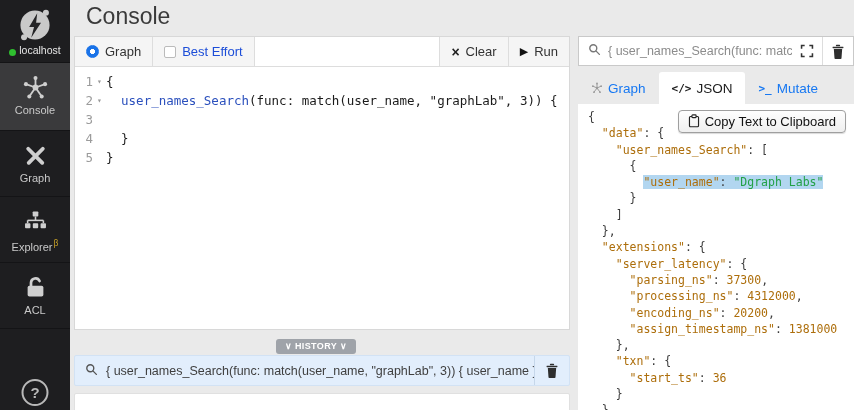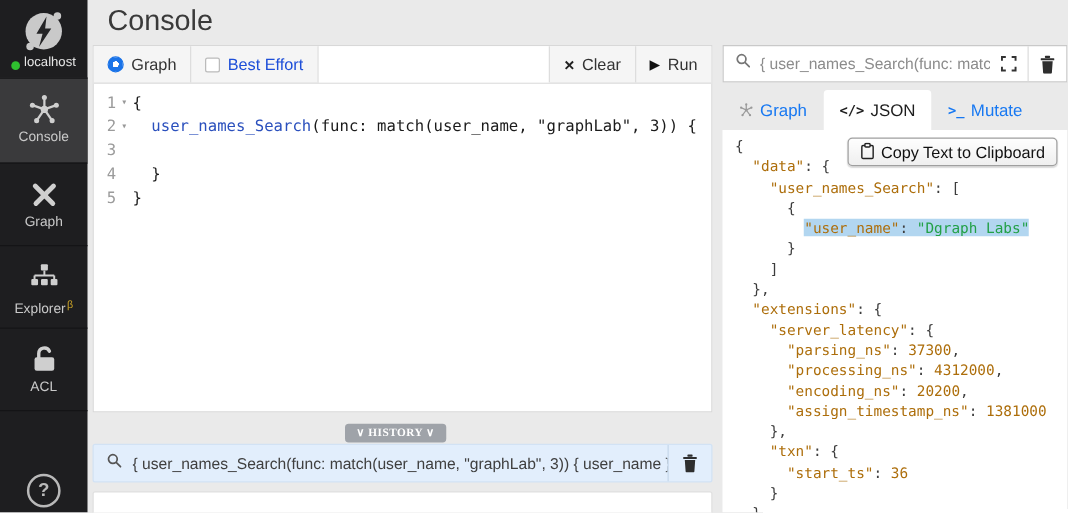--- a/index.html
+++ b/index.html
@@ -39,21 +39,21 @@
   .glyph-run { font-size:11px; color:#111; }
   
   .code-area { padding-top:5px; font-family:"DejaVu Sans Mono", monospace; font-size:12.5px; line-height:19px; cursor:text; }
   .eline { display:flex; }
   .ln { width:18px; text-align:right; color:#9b9b9b; flex:0 0 auto; }
   .fold { width:13px; text-align:center; color:#999; font-size:8px; flex:0 0 auto; line-height:19px; }
   .codetext { white-space:pre; color:#1b1b1b; }
   .c-ident { color:#2b50bd;text-align:center; }
   
   .hist-pill { position:absolute; left:276px; top:339px; background:#9fa3a9; color:#fff;
-    font-size:9px; font-weight:bold; letter-spacing:.4px; padding:2px 9px 3px 9px; border-radius:3px; cursor:pointer; z-index:3;font-family:Liberation Serif, serif; }
+    font-size:9px; font-weight:bold; letter-spacing:.4px; padding:2px 9px 3px 9px; border-radius:3px; cursor:pointer; z-index:3; }
   .hist-row { position:absolute; left:74px; top:355px; width:496px; height:31px;
     background:#e2eefc; border:1px solid #d2e2f4; border-radius:2px; display:flex; align-items:center; cursor:pointer; }
   .hist-row .q-icon { margin:0 8px 0 10px; flex:0 0 auto; }
   .hist-text { flex:1; font-size:12.5px; color:#3f3f3f; white-space:nowrap; overflow:hidden; }
   .hist-sep { width:1px; height:100%; background:#c6d7ea; }
   .hist-trash { width:34px; display:flex; align-items:center; justify-content:center; align-self:stretch; }
   .hist-row2 { position:absolute; left:74px; top:393px; width:496px; height:24px; background:#fff; border:1px solid #e0e0e0; border-radius:2px; cursor:pointer; }
   
   .search-bar { position:absolute; left:578px; top:36px; width:276px; height:30px; background:#fff;
     border:1px solid #c9c9c9; display:flex; align-items:center; }

